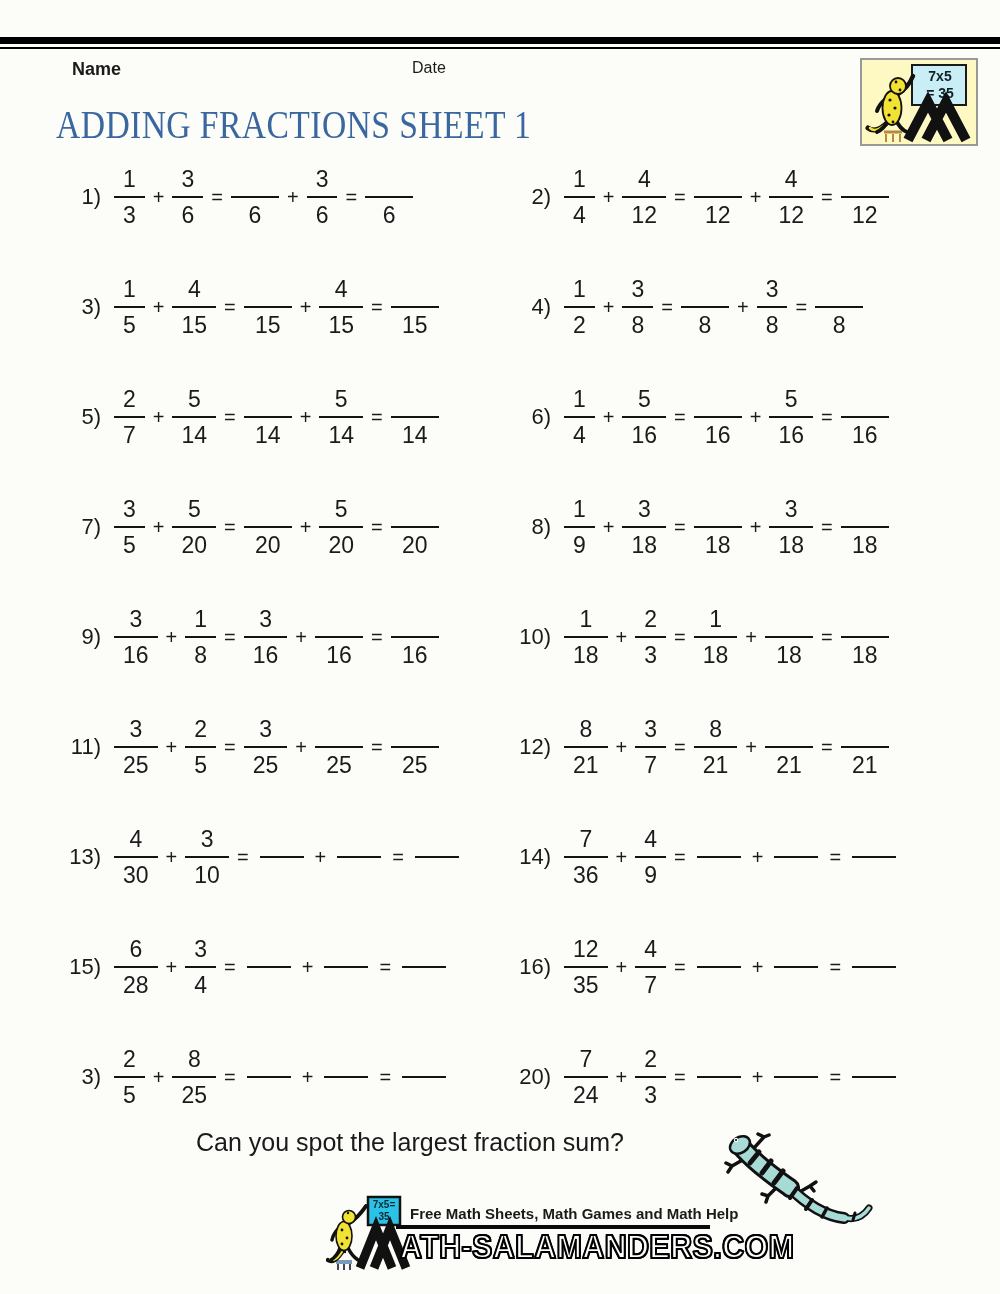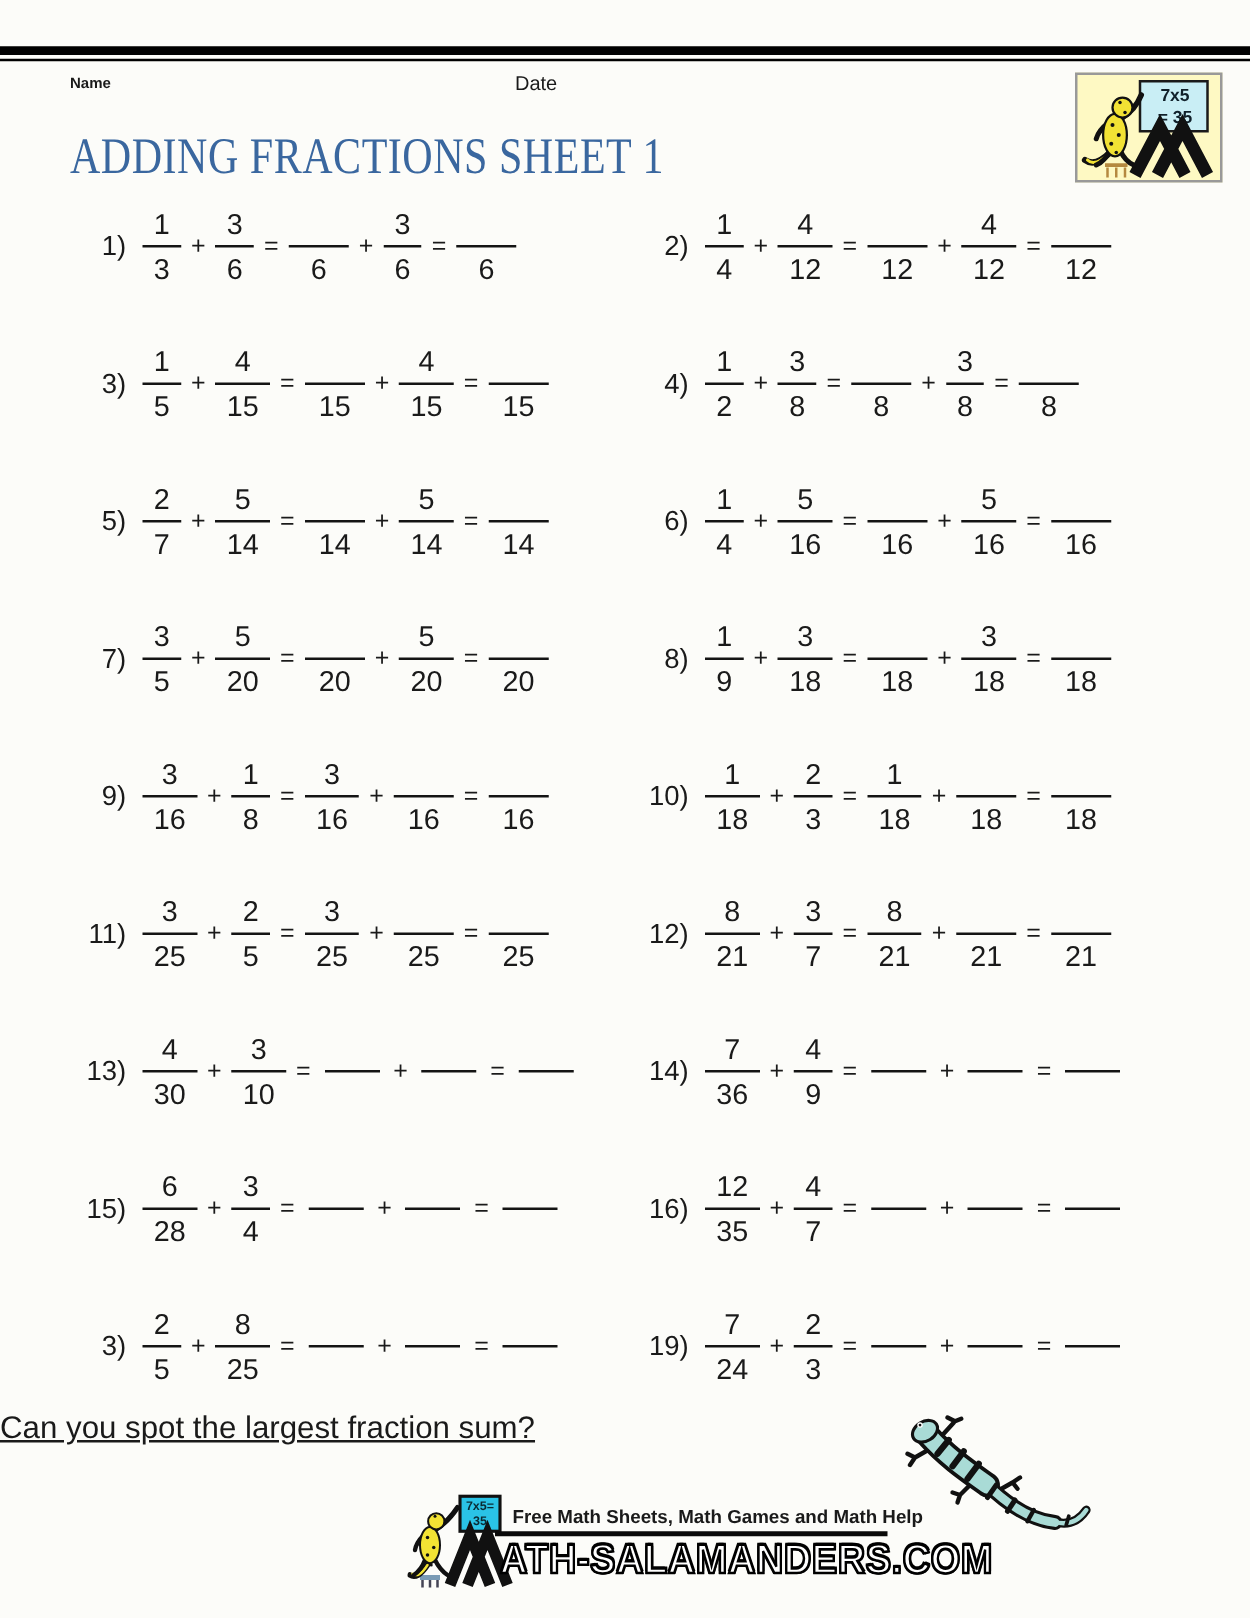--- a/index.html
+++ b/index.html
@@ -1,39 +1,39 @@
 <!DOCTYPE html>
 <html><head>
 <meta charset="utf-8">
 <style>
   html,body{margin:0;padding:0;}
   body{width:1000px;height:1294px;background:#fcfcf9;font-family:"Liberation Sans","DejaVu Sans",sans-serif;color:#1a1a1a;position:relative;overflow:hidden;}
   .page{position:absolute;inset:0;}
   .top-rule{position:absolute;left:0;top:37px;width:1000px;height:12px;border-top:7px solid #000;border-bottom:2px solid #000;box-sizing:border-box;}
-  .name-label{position:absolute;left:56px;top:59px;font-size:12px;font-weight:600;}
+  .name-label{position:absolute;left:72px;top:59px;font-size:18px;font-weight:600;}
   .date-label{position:absolute;left:412px;top:59px;font-size:16px;font-weight:400;}
   .badge{position:absolute;left:860px;top:58px;width:118px;height:88px;background:#fef9c3;border:2px solid #999;box-sizing:border-box;}
   .badge svg{display:block;width:100%;height:100%;}
   .page-title{position:absolute;left:56px;top:100px;font-family:"Liberation Serif","DejaVu Serif",serif;font-size:41px;white-space:nowrap;transform:scaleX(0.82);transform-origin:left top;letter-spacing:0.5px;}
   
   .problems{position:absolute;left:0;top:142px;width:1000px;}
   .prow{display:flex;height:110px;align-items:center;}
   .pcell{display:flex;align-items:center;flex:0 0 auto;}
   .pcell.left{margin-left:55px;width:450px;}
   .pcell.right{flex:1;}
   .plabel{width:46px;text-align:right;margin-right:13px;font-size:22px;}
   .frac{display:inline-flex;flex-direction:column;align-items:center;font-size:23px;line-height:34px;}
   .fnum{padding:0 9px;}
   .fden{border-top:2.5px solid #141414;padding:0 9px;}
   .bfrac .fnum{height:34px;}
   .bfrac .fden{min-width:48px;text-align:center;box-sizing:border-box;}
   .op{margin:0 8px;font-size:20px;}
   .blankline{display:inline-block;width:44px;height:0;border-top:2.5px solid #141414;margin:0 3px;}
   
-  .question{position:absolute;left:0;top:1128px;width:820px;text-align:left;font-size:25px;text-decoration:underline;}
+  .question{position:absolute;left:0;top:1128px;width:820px;text-align:center;font-size:25px;}
   .logo{position:absolute;left:318px;top:1194px;width:440px;height:80px;}
   .logo-mark{position:absolute;left:8px;top:0;width:96px;height:78px;}
   .logo-mark svg{display:block;width:100%;height:100%;}
   .tagline{position:absolute;left:92px;top:11px;width:290px;text-align:left;font-size:15px;font-weight:700;white-space:nowrap;}
   .logo-rule{position:absolute;left:78px;top:31px;width:314px;height:4px;background:#0a0a0a;}
   .brand{position:absolute;left:82px;top:34px;font-size:33px;font-weight:700;white-space:nowrap;color:#fff;-webkit-text-stroke:2px #000;text-shadow:1px 1px 0 #000,-1px -1px 0 #000,1px -1px 0 #000,-1px 1px 0 #000;transform:scaleX(0.92);transform-origin:left top;letter-spacing:0.5px;}
   .lizard{position:absolute;left:724px;top:1132px;width:150px;height:102px;}
   .lizard svg{display:block;width:100%;height:100%;}
 </style>
 </head>
@@ -501,21 +501,21 @@
             <span class="fden">25</span>
           </span>
           <span class="op">=</span>
           <span class="blankline"></span>
           <span class="op">+</span>
           <span class="blankline"></span>
           <span class="op">=</span>
           <span class="blankline"></span>
         </div>
         <div class="pcell right">
-          <span class="plabel">19)</span>
+          <span class="plabel">20)</span>
           <span class="frac">
             <span class="fnum">7</span>
             <span class="fden">24</span>
           </span>
           <span class="op">+</span>
           <span class="frac">
             <span class="fnum">2</span>
             <span class="fden">3</span>
           </span>
           <span class="op">=</span>

